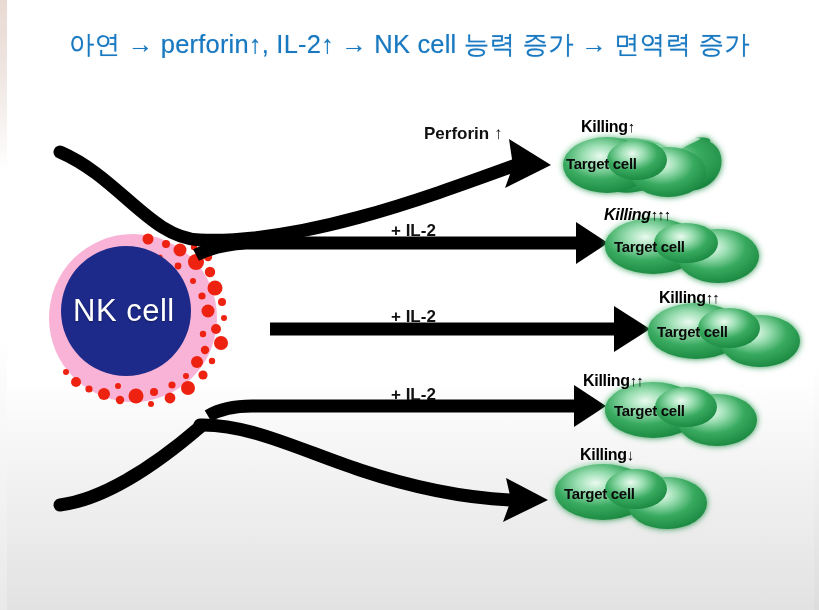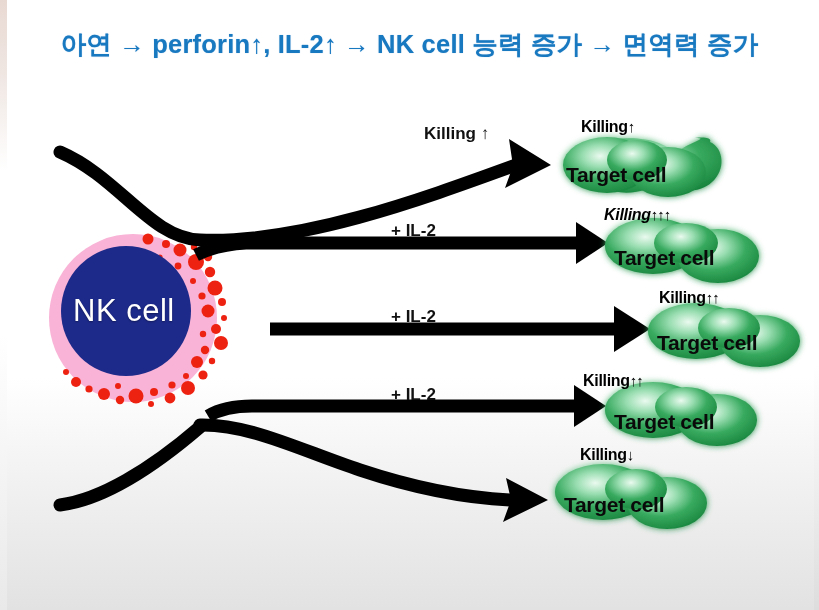--- a/index.html
+++ b/index.html
@@ -30,21 +30,21 @@
   }
 
   
   .title {
     position: absolute;
     left: 0; top: 27px;
     width: 819px;
     text-align: center;
     color: #1878c0;
     font-size: 25.5px;
-    font-weight: bold;
+    font-weight: normal;
     letter-spacing: 0.2px;
     white-space: nowrap;
     text-shadow: 0 0 1px rgba(24,120,192,0.45);
   }
 
   
   svg.canvas {
     position: absolute;
     left: 0; top: 0;
     width: 819px; height: 610px;
@@ -75,26 +75,25 @@
     letter-spacing: -0.3px;
     color: #000000;
   }
   .arrows-up {
     font-size: 15px;
     letter-spacing: -1px;
   }
   .cell-text {
     position: absolute;
     white-space: nowrap;
-    font-size: 21px;
+    font-size: 15px;
     font-weight: bold;
     color: #0a0a0a;
     letter-spacing: -0.3px;
     font-family: "Liberation Sans", sans-serif;
-    margin-top: 8px;
   }
   .nk-text {
     position: absolute;
     white-space: nowrap;
     font-size: 31px;
     font-weight: normal;
     color: #ffffff;
     letter-spacing: 0.5px;
     font-family: "Liberation Sans", sans-serif;
     text-shadow: 0 1px 2px rgba(0,0,0,0.35);
@@ -236,21 +235,21 @@
     <g filter="url(#tcGlow)">
       <ellipse cx="603" cy="492" rx="48" ry="28" fill="url(#tcGrad)"></ellipse>
       <ellipse cx="667" cy="503" rx="40" ry="26" fill="url(#tcGrad)"></ellipse>
       <ellipse cx="636" cy="489" rx="31" ry="20" fill="url(#tcGrad)"></ellipse>
     </g>
   </svg>
 
   <div class="nk-text" style="left:73px; top:293px;">NK cell</div>
 
 
-  <div class="lbl lbl-path" style="left:424px; top:124px;">Killing ↑</div>
+  <div class="lbl lbl-path" style="left:424px; top:124px;">Perforin ↑</div>
   <div class="lbl lbl-path" style="left:391px; top:221px;">+ IL-2</div>
   <div class="lbl lbl-path" style="left:391px; top:307px;">+ IL-2</div>
   <div class="lbl lbl-path" style="left:391px; top:385px;">+ IL-2</div>
 
   <div class="lbl lbl-killing" style="left:581px; top:118px;">
     <span>Killing</span><span class="arrows-up">↑</span>
   </div>
   <div class="lbl lbl-killing" style="left:604px; top:206px;font-style:italic;">
     <span>Killing</span><span class="arrows-up">↑↑↑</span>
   </div>

